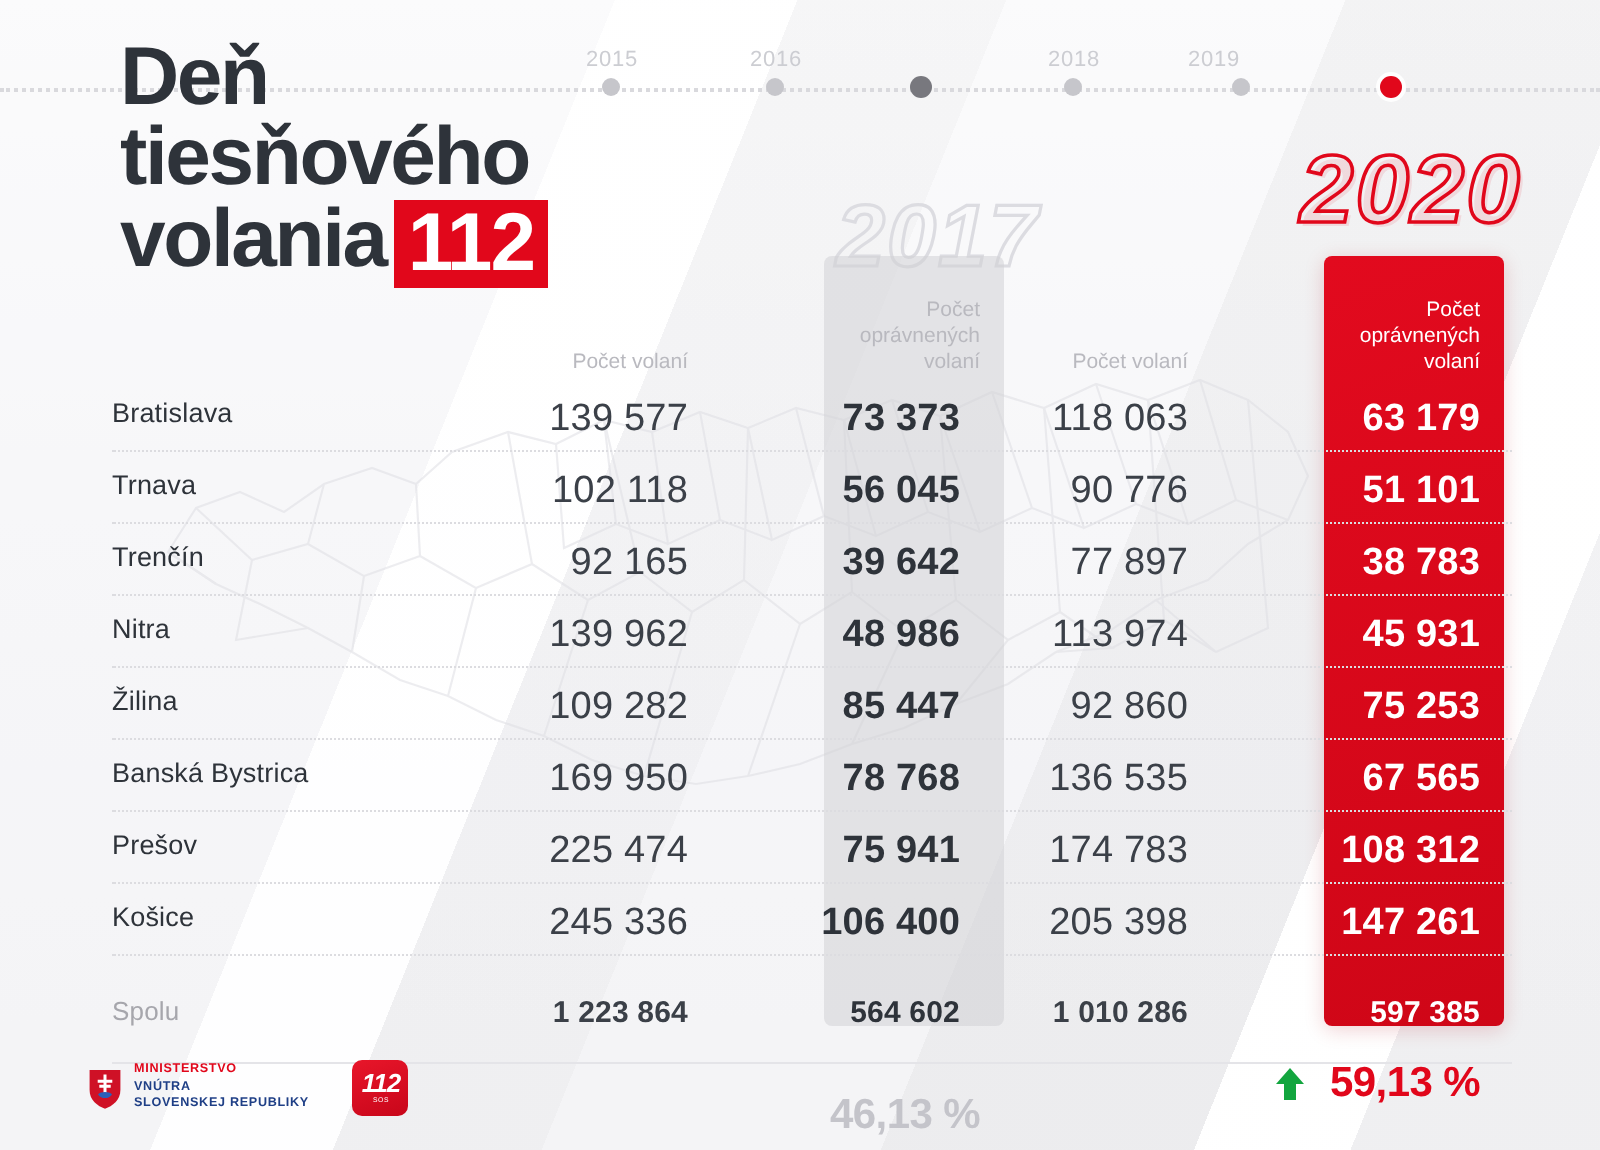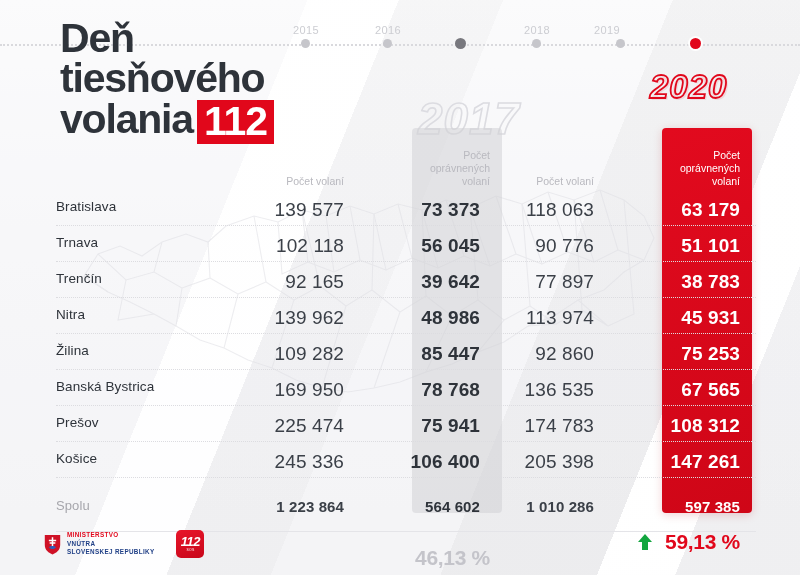--- a/index.html
+++ b/index.html
@@ -75,21 +75,21 @@
 
   
   .bigyear {
     position: absolute; font-size: 44px; font-weight: bold;
     font-style: italic; letter-spacing: 1px;
     color: transparent;
     -webkit-text-stroke: 1.6px #dcdce1;
   }
   .bigyear.y2017 { left: 418px; top: 72px; margin-top: 22px; }
   .bigyear.y2020 {
-    left: 650px; top: 68px; font-size: 33px;
+    left: 650px; top: 68px; font-size: 48px;
     -webkit-text-stroke: 1.8px #e1071b;
     text-shadow: 2px 2px 0 rgba(225,7,27,.10);
   }
 
   
   .panel-grey {
     position: absolute; left: 412px; top: 128px;
     width: 90px; height: 385px;
     background: rgba(210,210,214,.55);
     border-radius: 4px;

